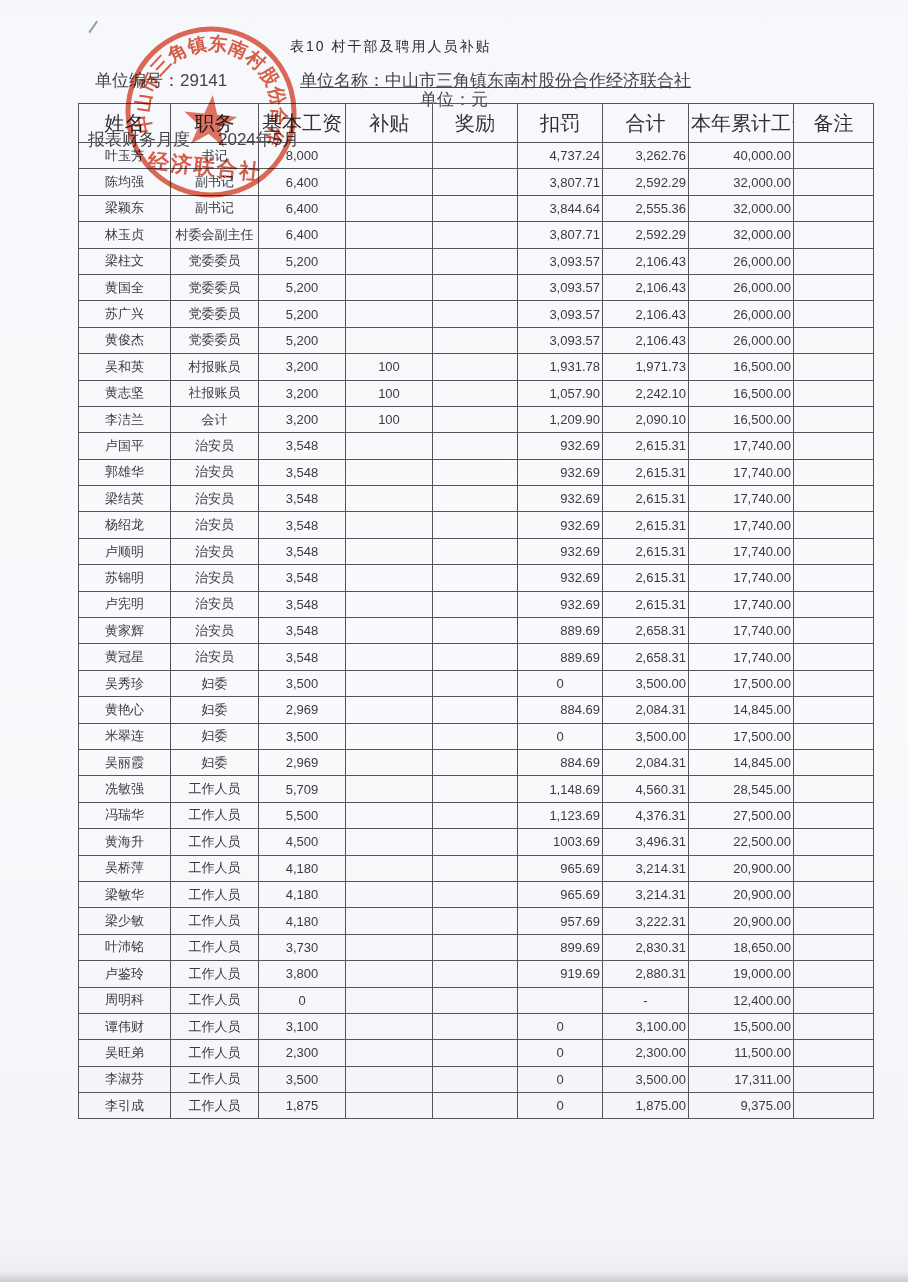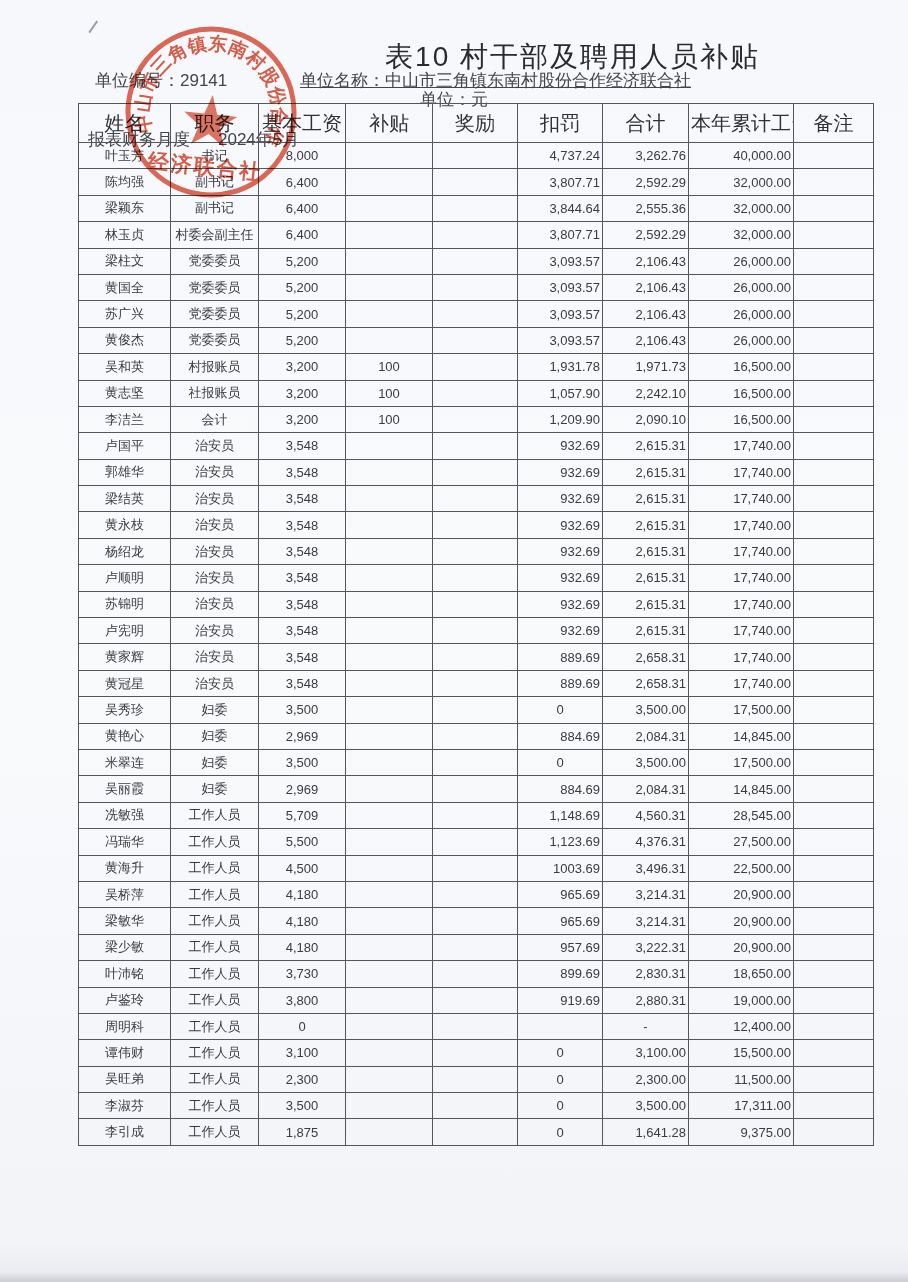--- a/index.html
+++ b/index.html
@@ -8,21 +8,21 @@
     position:relative;
     font-family:"Liberation Sans", sans-serif;
     background:linear-gradient(180deg,#f6f8fb 0%,#f8fafc 55%,#f2f4f8 97%,#e8eaee 100%);
     color:#35353a;
     overflow:hidden;
   }
   .page { position:absolute; inset:0; }
 
   .doc-title {
     position:absolute; left:290px; top:38px; width:470px;
-    text-align:right; font-size:28px; letter-spacing:2px;
+    text-align:left; font-size:14px; letter-spacing:2px;
     font-weight:500; color:#2b2b2e;
   }
   .meta { position:absolute; font-size:17px; color:#44444a; white-space:nowrap; }
   .m-code  { left:95px;  top:69px; }
   .m-name  { left:300px; top:69px;text-decoration:underline; }
   .m-month { left:88px;  top:80px;margin-top:48px; }
   .m-month .val { margin-left:28px; }
   .m-unit  { left:420px; top:88px; }
 
   table.grid {
@@ -250,31 +250,20 @@
           <td class="c">治安员</td>
           <td class="c">3,548</td>
           <td class="c"></td>
           <td class="c"></td>
           <td class="r">932.69</td>
           <td class="r">2,615.31</td>
           <td class="r">17,740.00</td>
           <td class="c"></td>
         </tr>
         <tr>
-          <td class="c">黄永枝</td>
-          <td class="c">治安员</td>
-          <td class="c">3,548</td>
-          <td class="c"></td>
-          <td class="c"></td>
-          <td class="r">932.69</td>
-          <td class="r">2,615.31</td>
-          <td class="r">17,740.00</td>
-          <td class="c"></td>
-        </tr>
-        <tr>
           <td class="c">杨绍龙</td>
           <td class="c">治安员</td>
           <td class="c">3,548</td>
           <td class="c"></td>
           <td class="c"></td>
           <td class="r">932.69</td>
           <td class="r">2,615.31</td>
           <td class="r">17,740.00</td>
           <td class="c"></td>
         </tr>
@@ -509,21 +498,21 @@
           <td class="r">17,311.00</td>
           <td class="c"></td>
         </tr>
         <tr>
           <td class="c">李引成</td>
           <td class="c">工作人员</td>
           <td class="c">1,875</td>
           <td class="c"></td>
           <td class="c"></td>
           <td class="c">0</td>
-          <td class="r">1,641.28</td>
+          <td class="r">1,875.00</td>
           <td class="r">9,375.00</td>
           <td class="c"></td>
         </tr>
       </tbody>
   </table>
 
   <svg class="stamp" viewBox="0 0 908 1282" xmlns="http://www.w3.org/2000/svg">
     <g transform="rotate(6 211 112)">
       <circle cx="211" cy="112" r="83" fill="none" stroke="currentColor" stroke-width="5" opacity="0.92"></circle>
       <path id="seal-arc" d="M 154.8 138.2 A 62 62 0 1 1 267.2 138.2" fill="none"></path>

